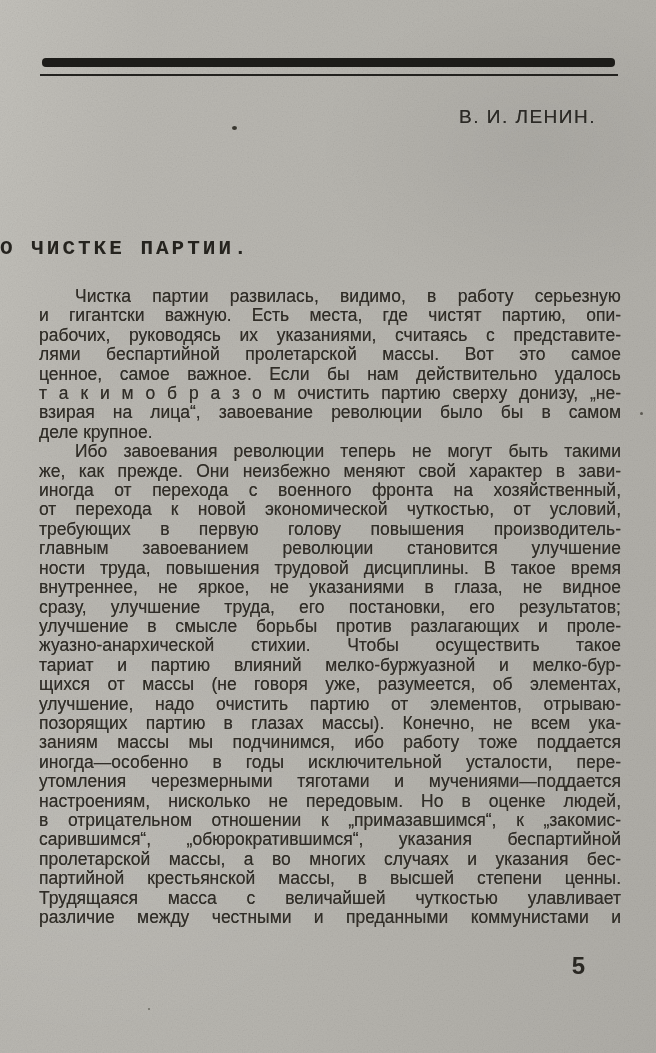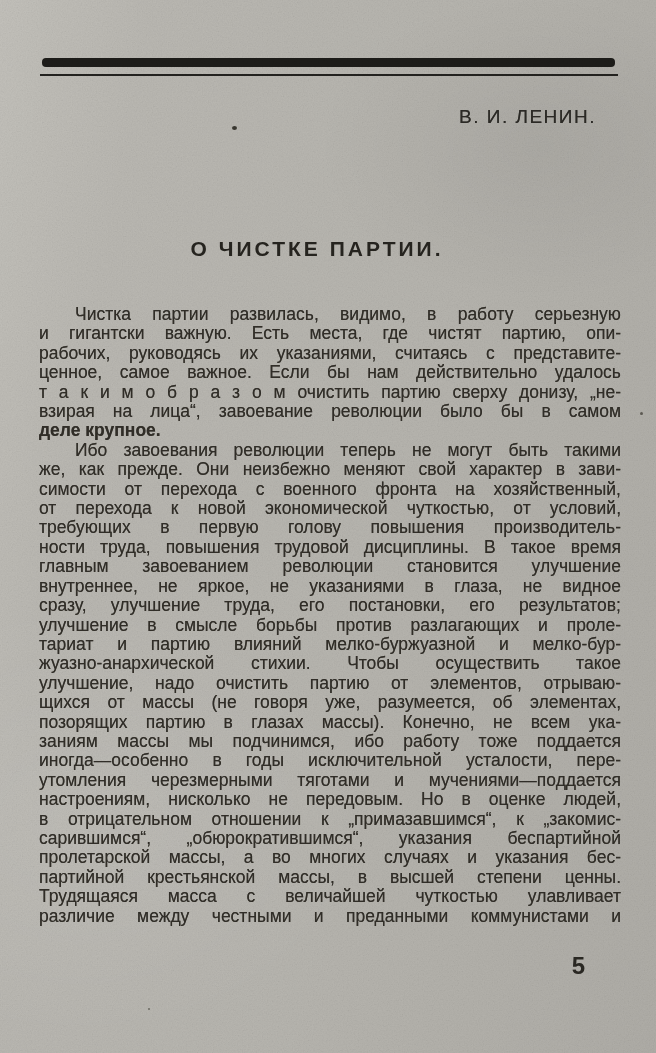--- a/index.html
+++ b/index.html
@@ -29,39 +29,40 @@
   }
   .byline {
     position: absolute; top: 106px; right: 60px;
     font-size: 19px; letter-spacing: 1.5px;
     color: #2c2a26;
     text-shadow: 0 0 0.5px rgba(40,38,34,0.7);
   }
   .title {
     position: absolute; top: 237px; left: 0;
     width: 100%; padding-right: 22px; box-sizing: border-box;
-    text-align: center;
+    text-align: left;
     font-size: 21px; font-weight: bold; letter-spacing: 3px;
     color: #26241f;
+    font-family: Liberation Mono, monospace;
   }
   .body-text {
-    position: absolute; top: 305px; left: 39px;
+    position: absolute; top: 287px; left: 39px;
     width: 582px;
     color: #312e28;
     text-shadow: 0 0 0.5px rgba(45,42,36,0.65);
   }
   .line {
     font-size: 17.5px;
     line-height: 19.4px;
     text-align: justify;
     text-align-last: justify;
     white-space: normal;
   }
   .line.indent { text-indent: 36px; }
-  .line.noj { text-align-last: left; font-weight: bold; }
+  .line.noj { text-align-last: left; }
   .page-number {
     position: absolute; top: 952px; right: 71px;
     font-size: 24px; font-weight: bold;
     color: #2a2823;
   }
   .speck { position: absolute; background: #3a3831; border-radius: 50%; }
   .speck.s1 { left: 232px; top: 126px; width: 5px; height: 4px; }
   .speck.s2 { left: 640px; top: 412px; width: 3px; height: 3px; opacity: .7; }
   .speck.s3 { left: 148px; top: 1008px; width: 2px; height: 2px; opacity: .6; }
   .grain {
@@ -81,40 +82,41 @@
 
   <div class="byline">В. И. ЛЕНИН.</div>
 
   <div class="title">О ЧИСТКЕ ПАРТИИ.</div>
 
   <div class="body-text">
       <div>
         <div class="line indent">Чистка партии развилась, видимо, в работу серьезную</div>
         <div class="line">и гигантски важную. Есть места, где чистят партию, опи-</div>
         <div class="line">рабочих, руководясь их указаниями, считаясь с представите-</div>
+        <div class="line">лями беспартийной пролетарской массы. Вот это самое</div>
         <div class="line">ценное, самое важное. Если бы нам действительно удалось</div>
         <div class="line">т а к и м о б р а з о м очистить партию сверху донизу, „не-</div>
         <div class="line">взирая на лица“, завоевание революции было бы в самом</div>
         <div class="line noj">деле крупное.</div>
       </div>
       <div>
         <div class="line indent">Ибо завоевания революции теперь не могут быть такими</div>
         <div class="line">же, как прежде. Они неизбежно меняют свой характер в зави-</div>
-        <div class="line">симости от перехода с военного фронта на хозяйственный,</div>
+        <div class="line">иногда от перехода с военного фронта на хозяйственный,</div>
         <div class="line">от перехода к новой экономической чуткостью, от условий,</div>
         <div class="line">требующих в первую голову повышения производитель-</div>
+        <div class="line">главным завоеванием революции становится улучшение</div>
         <div class="line">ности труда, повышения трудовой дисциплины. В такое время</div>
-        <div class="line">главным завоеванием революции становится улучшение</div>
         <div class="line">внутреннее, не яркое, не указаниями в глаза, не видное</div>
         <div class="line">сразу, улучшение труда, его постановки, его результатов;</div>
         <div class="line">улучшение в смысле борьбы против разлагающих и проле-</div>
+        <div class="line">жуазно-анархической стихии. Чтобы осуществить такое</div>
         <div class="line">тариат и партию влияний мелко-буржуазной и мелко-бур-</div>
-        <div class="line">жуазно-анархической стихии. Чтобы осуществить такое</div>
+        <div class="line">щихся от массы (не говоря уже, разумеется, об элементах,</div>
         <div class="line">улучшение, надо очистить партию от элементов, отрываю-</div>
-        <div class="line">щихся от массы (не говоря уже, разумеется, об элементах,</div>
         <div class="line">позорящих партию в глазах массы). Конечно, не всем ука-</div>
         <div class="line">заниям массы мы подчинимся, ибо работу тоже поддается</div>
         <div class="line">иногда—особенно в годы исключительной усталости, пере-</div>
         <div class="line">утомления черезмерными тяготами и мучениями—поддается</div>
         <div class="line">настроениям, нисколько не передовым. Но в оценке людей,</div>
         <div class="line">в отрицательном отношении к „примазавшимся“, к „закомис-</div>
         <div class="line">сарившимся“, „обюрократившимся“, указания беспартийной</div>
         <div class="line">пролетарской массы, а во многих случаях и указания бес-</div>
         <div class="line">партийной крестьянской массы, в высшей степени ценны.</div>
         <div class="line">Трудящаяся масса с величайшей чуткостью улавливает</div>

